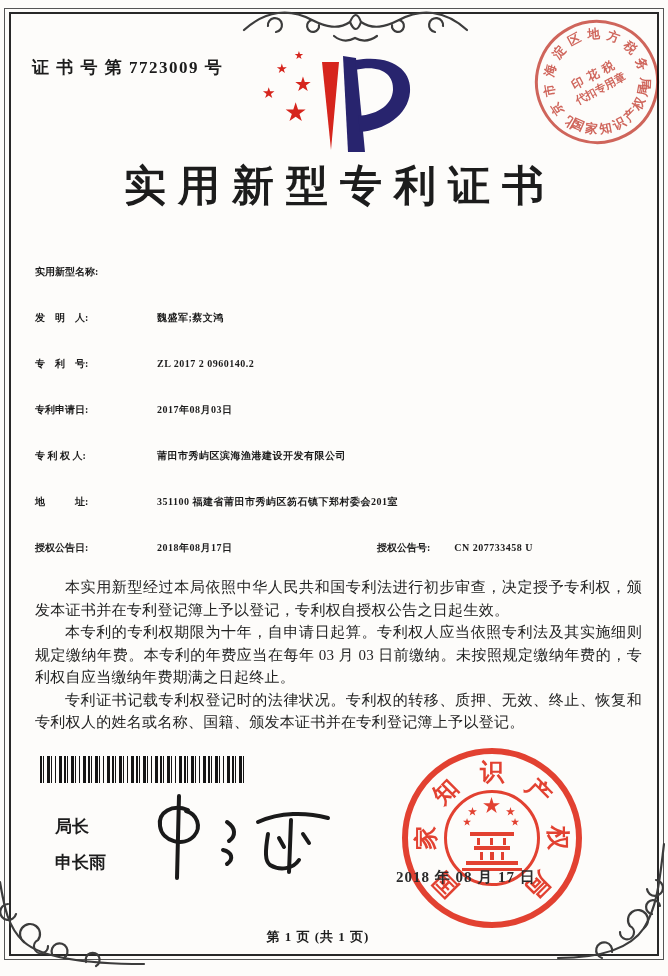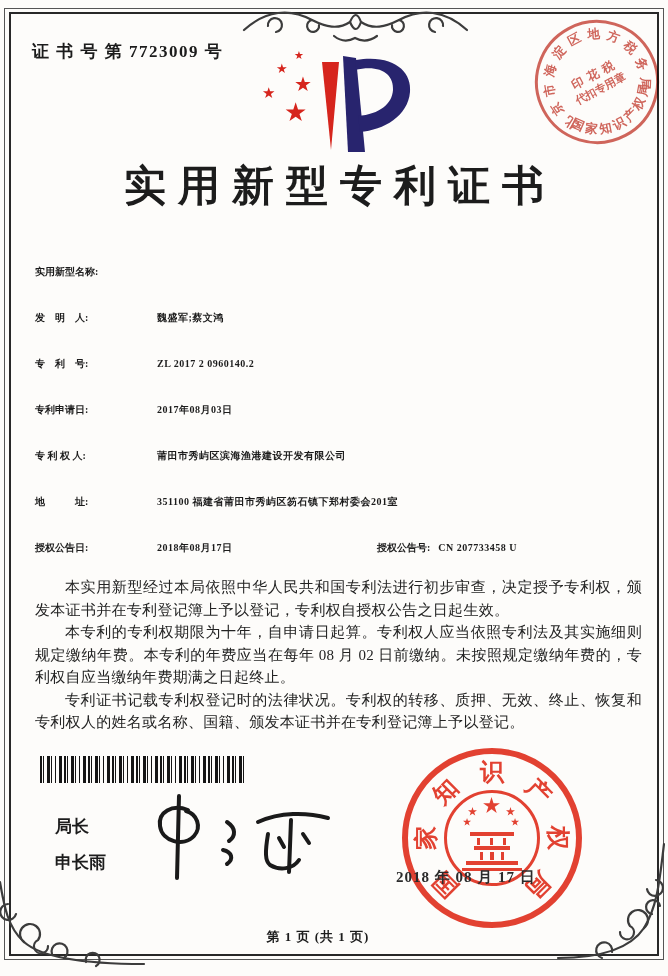--- a/index.html
+++ b/index.html
@@ -1,20 +1,20 @@
 <!DOCTYPE html>
 <html><head>
 <meta charset="utf-8">
 <style>
   html,body{margin:0;padding:0;}
   body{width:668px;height:976px;background:#f2f0ec;font-family:"Liberation Serif",serif;}
   .page{position:relative;width:668px;height:976px;background:#fdfcfa;overflow:hidden;color:#1c1c1c;}
   .frame-a{position:absolute;inset:8px 4px 16px 4px;border:1px solid #555;pointer-events:none;}
   .frame-b{position:absolute;inset:12px 9px 20px 9px;border:2.5px solid #282828;pointer-events:none;}
-  .cert-no{position:absolute;left:32px;top:40px;font-size:17px;font-weight:600;letter-spacing:1.5px;}
+  .cert-no{position:absolute;left:32px;top:56px;font-size:17px;font-weight:600;letter-spacing:1.5px;}
   .logo{position:absolute;left:242px;top:46px;width:180px;height:114px;}
   .logo svg{position:absolute;left:0;top:0;}
   .logo-star{position:absolute;color:#d6251d;line-height:1;}
   .doc-title{position:absolute;left:0;top:158px;width:668px;text-align:center;font-size:42px;font-weight:700;letter-spacing:12px;text-indent:12px;}
   .fields{position:absolute;left:35px;top:262px;right:24px;font-size:10px;}
   .field-row{display:flex;margin-bottom:26px;line-height:20px;}
   .f-label{font-weight:700;white-space:pre;flex:none;width:122px;}
   .f-value{font-weight:700;letter-spacing:.5px;}
   .grant-row{display:flex;line-height:20px;}
   .grant-left{display:flex;width:342px;flex:none;}
@@ -156,28 +156,28 @@
     </div>
     <div class="field-row">
       <span class="f-label">地　　　址:</span>
       <span class="f-value">351100 福建省莆田市秀屿区笏石镇下郑村委会201室</span>
     </div>
     <div class="grant-row">
       <span class="grant-left">
         <span class="f-label">授权公告日:</span>
         <span class="f-value">2018年08月17日</span>
       </span>
-      <span class="f-label" style="width:auto;margin-right:8px;">授权公告号:</span>
+      <span class="f-label" style="width:auto;margin-right:24px;">授权公告号:</span>
       <span class="f-value">CN 207733458 U</span>
     </div>
   </div>
 
   <div class="paras">
     <p>本实用新型经过本局依照中华人民共和国专利法进行初步审查，决定授予专利权，颁发本证书并在专利登记簿上予以登记，专利权自授权公告之日起生效。</p>
-    <p>本专利的专利权期限为十年，自申请日起算。专利权人应当依照专利法及其实施细则规定缴纳年费。本专利的年费应当在每年 08 月 02 日前缴纳。未按照规定缴纳年费的，专利权自应当缴纳年费期满之日起终止。</p>
+    <p>本专利的专利权期限为十年，自申请日起算。专利权人应当依照专利法及其实施细则规定缴纳年费。本专利的年费应当在每年 03 月 03 日前缴纳。未按照规定缴纳年费的，专利权自应当缴纳年费期满之日起终止。</p>
     <p>专利证书记载专利权登记时的法律状况。专利权的转移、质押、无效、终止、恢复和专利权人的姓名或名称、国籍、颁发本证书并在专利登记簿上予以登记。</p>
   </div>
 
   <div class="barcode"></div>
 
   <div class="director">
     <div>局长</div>
     <div class="d-name">申长雨</div>
   </div>
 

